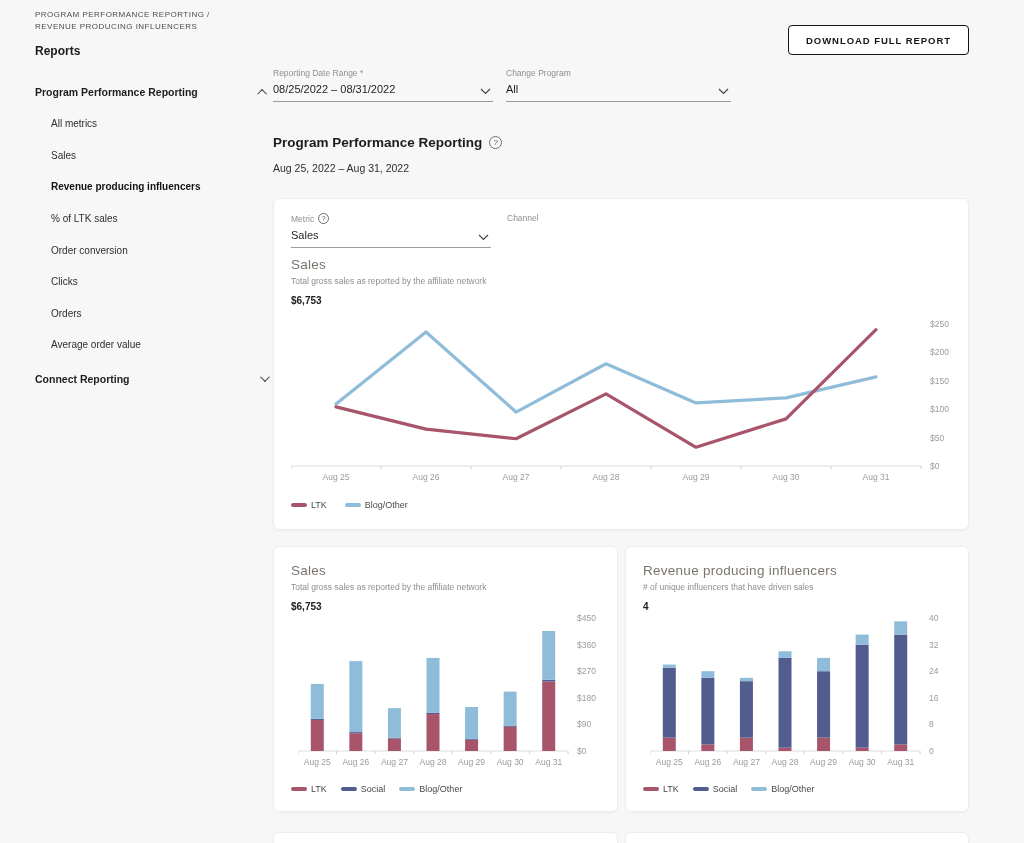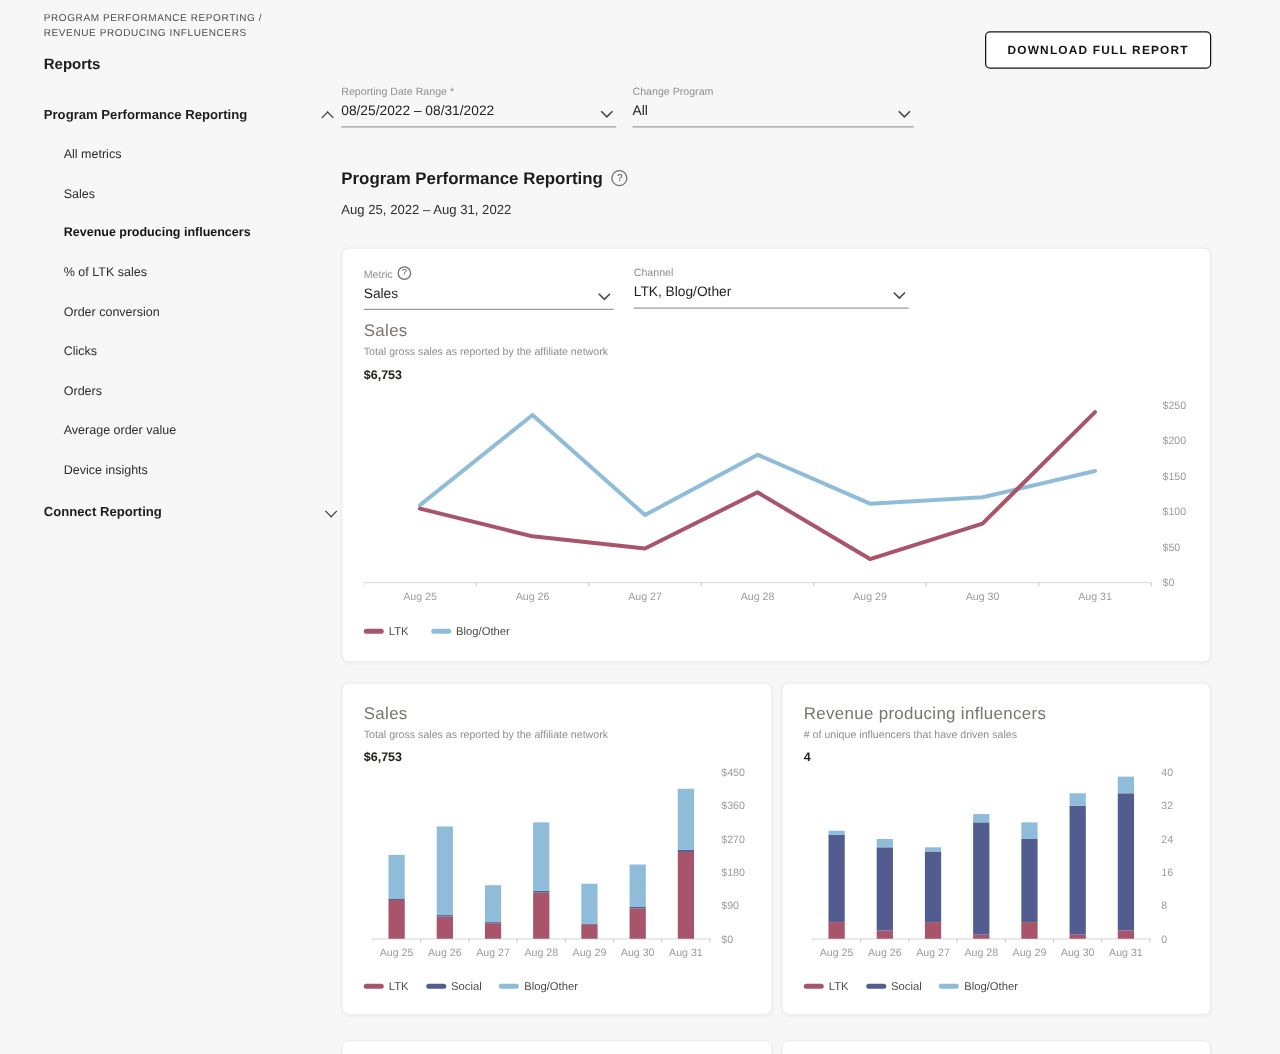--- a/index.html
+++ b/index.html
@@ -83,21 +83,20 @@
     </div>
     <div class="nav-items">
       <div class="nav-item">All metrics</div>
       <div class="nav-item">Sales</div>
       <div class="nav-item active">Revenue producing influencers</div>
       <div class="nav-item">% of LTK sales</div>
       <div class="nav-item">Order conversion</div>
       <div class="nav-item">Clicks</div>
       <div class="nav-item">Orders</div>
       <div class="nav-item">Average order value</div>
-      <div class="nav-item">Device insights</div>
     </div>
     <div class="nav-group-header second">
       <span>Connect Reporting</span>
       <span class="chev-i chev-down"></span>
     </div>
   </div>
 
   <button class="dl-btn">DOWNLOAD FULL REPORT</button>
 
   <div class="select" style="left:273px; top:68px; width:220px;">
@@ -133,26 +132,20 @@
       </div>
       <div class="select-row">
         <span class="select-value">Sales</span>
         <svg width="11" height="7">
             <path d="M1 1 L5.5 5.5 L10 1" stroke="#444" stroke-width="1.2" fill="none"></path>
           </svg>
       </div>
     </div>
     <div class="select" style="left:233px; top:14px; width:220px;">
       <div class="select-label">Channel</div>
-      <div class="select-row">
-        <span class="select-value">LTK, Blog/Other</span>
-        <svg width="11" height="7">
-            <path d="M1 1 L5.5 5.5 L10 1" stroke="#444" stroke-width="1.2" fill="none"></path>
-          </svg>
-      </div>
     </div>
 
     <div class="title-block" style="left:17px; top:58px;">
       <div class="chart-title">Sales</div>
       <div class="chart-sub">Total gross sales as reported by the affiliate network</div>
       <div class="chart-value">$6,753</div>
     </div>
 
     <div class="chart-host" style="left:17px; top:118px;"><svg width="680" height="169">
           <line x1="0" y1="149" x2="630" y2="149" stroke="#dedede" stroke-width="1"></line>

